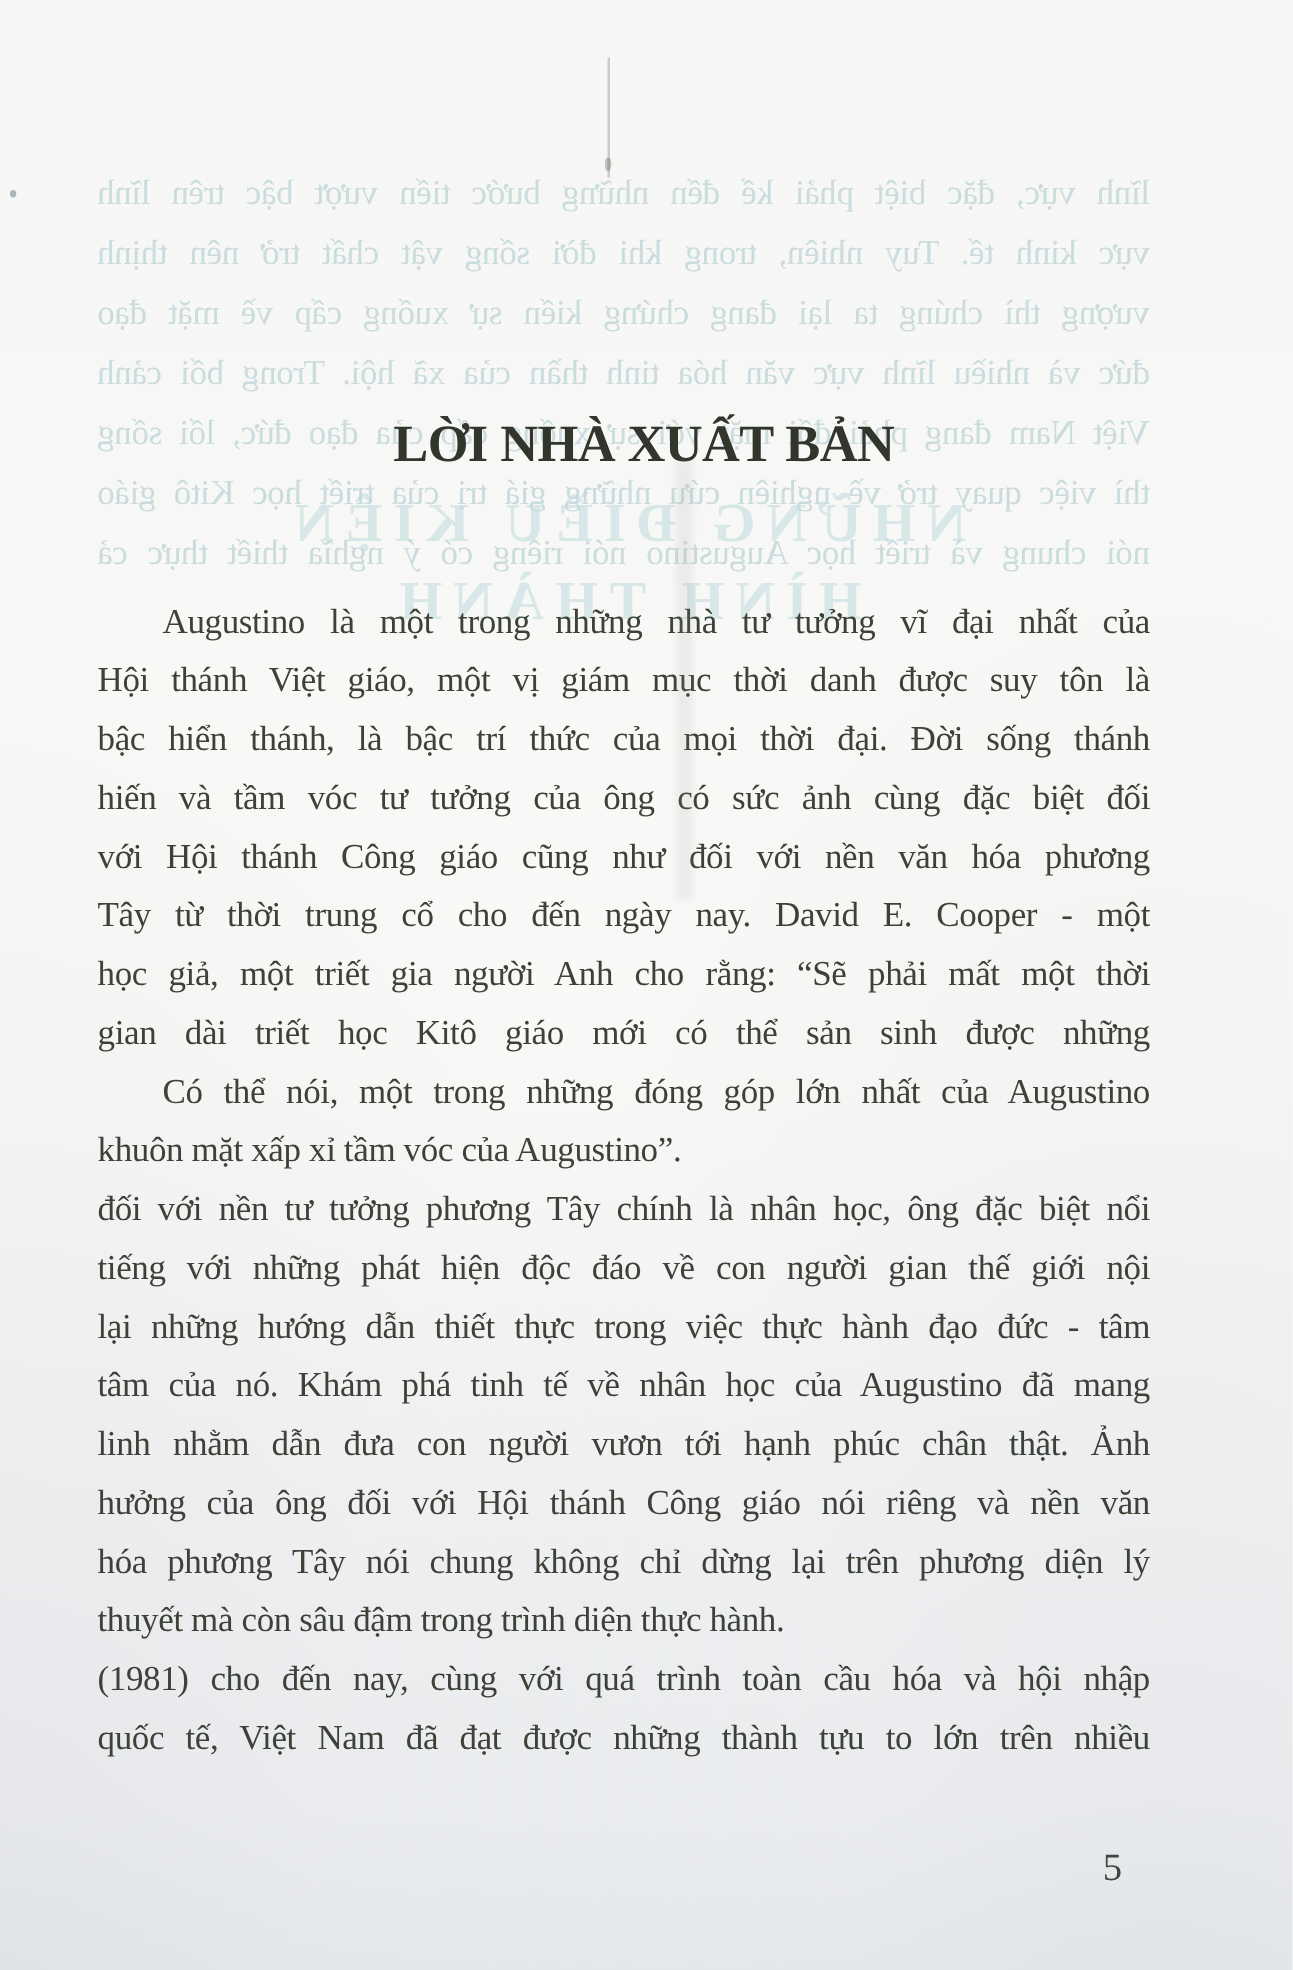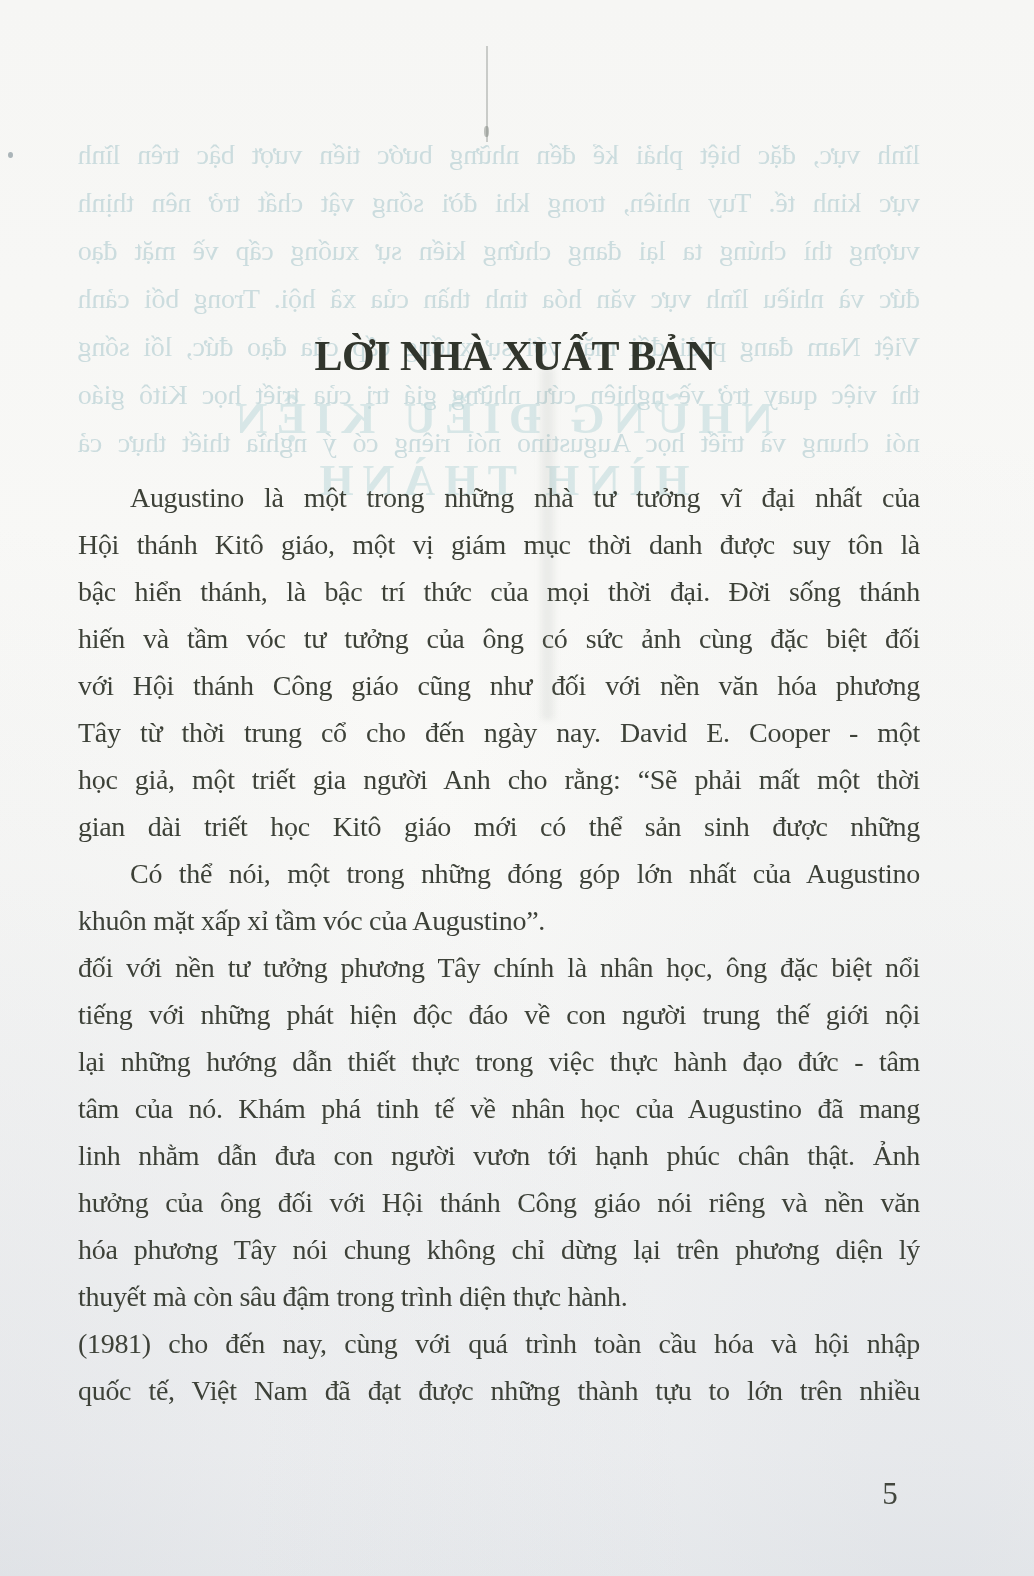--- a/index.html
+++ b/index.html
@@ -101,32 +101,32 @@
   <div class="artifact scratch-line"></div>
   <div class="artifact scratch-dot"></div>
   <div class="artifact streak"></div>
   <div class="artifact edge-dot"></div>
 
   <h1 class="title">LỜI NHÀ XUẤT BẢN</h1>
 
   <div class="body-text">
 
     <div class="line indent">Augustino là một trong những nhà tư tưởng vĩ đại nhất của</div>
-    <div class="line">Hội thánh Kitô giáo, một vị giám mục thời danh được suy tôn là</div>
+    <div class="line">Hội thánh Việt giáo, một vị giám mục thời danh được suy tôn là</div>
     <div class="line">bậc hiển thánh, là bậc trí thức của mọi thời đại. Đời sống thánh</div>
     <div class="line">hiến và tầm vóc tư tưởng của ông có sức ảnh cùng đặc biệt đối</div>
     <div class="line">với Hội thánh Công giáo cũng như đối với nền văn hóa phương</div>
     <div class="line">Tây từ thời trung cổ cho đến ngày nay. David E. Cooper - một</div>
     <div class="line">học giả, một triết gia người Anh cho rằng: “Sẽ phải mất một thời</div>
     <div class="line">gian dài triết học Kitô giáo mới có thể sản sinh được những</div>
     <div class="line indent">Có thể nói, một trong những đóng góp lớn nhất của Augustino</div>
 
     <div class="line last">khuôn mặt xấp xỉ tầm vóc của Augustino”.</div>
     <div class="line">đối với nền tư tưởng phương Tây chính là nhân học, ông đặc biệt nổi</div>
-    <div class="line">tiếng với những phát hiện độc đáo về con người trung thế giới nội</div>
+    <div class="line">tiếng với những phát hiện độc đáo về con người gian thế giới nội</div>
     <div class="line">lại những hướng dẫn thiết thực trong việc thực hành đạo đức - tâm</div>
     <div class="line">tâm của nó. Khám phá tinh tế về nhân học của Augustino đã mang</div>
     <div class="line">linh nhằm dẫn đưa con người vươn tới hạnh phúc chân thật. Ảnh</div>
     <div class="line">hưởng của ông đối với Hội thánh Công giáo nói riêng và nền văn</div>
     <div class="line">hóa phương Tây nói chung không chỉ dừng lại trên phương diện lý</div>
     <div class="line last">thuyết mà còn sâu đậm trong trình diện thực hành.</div>
 
     <div class="line">(1981) cho đến nay, cùng với quá trình toàn cầu hóa và hội nhập</div>
     <div class="line">quốc tế, Việt Nam đã đạt được những thành tựu to lớn trên nhiều</div>
   </div>

